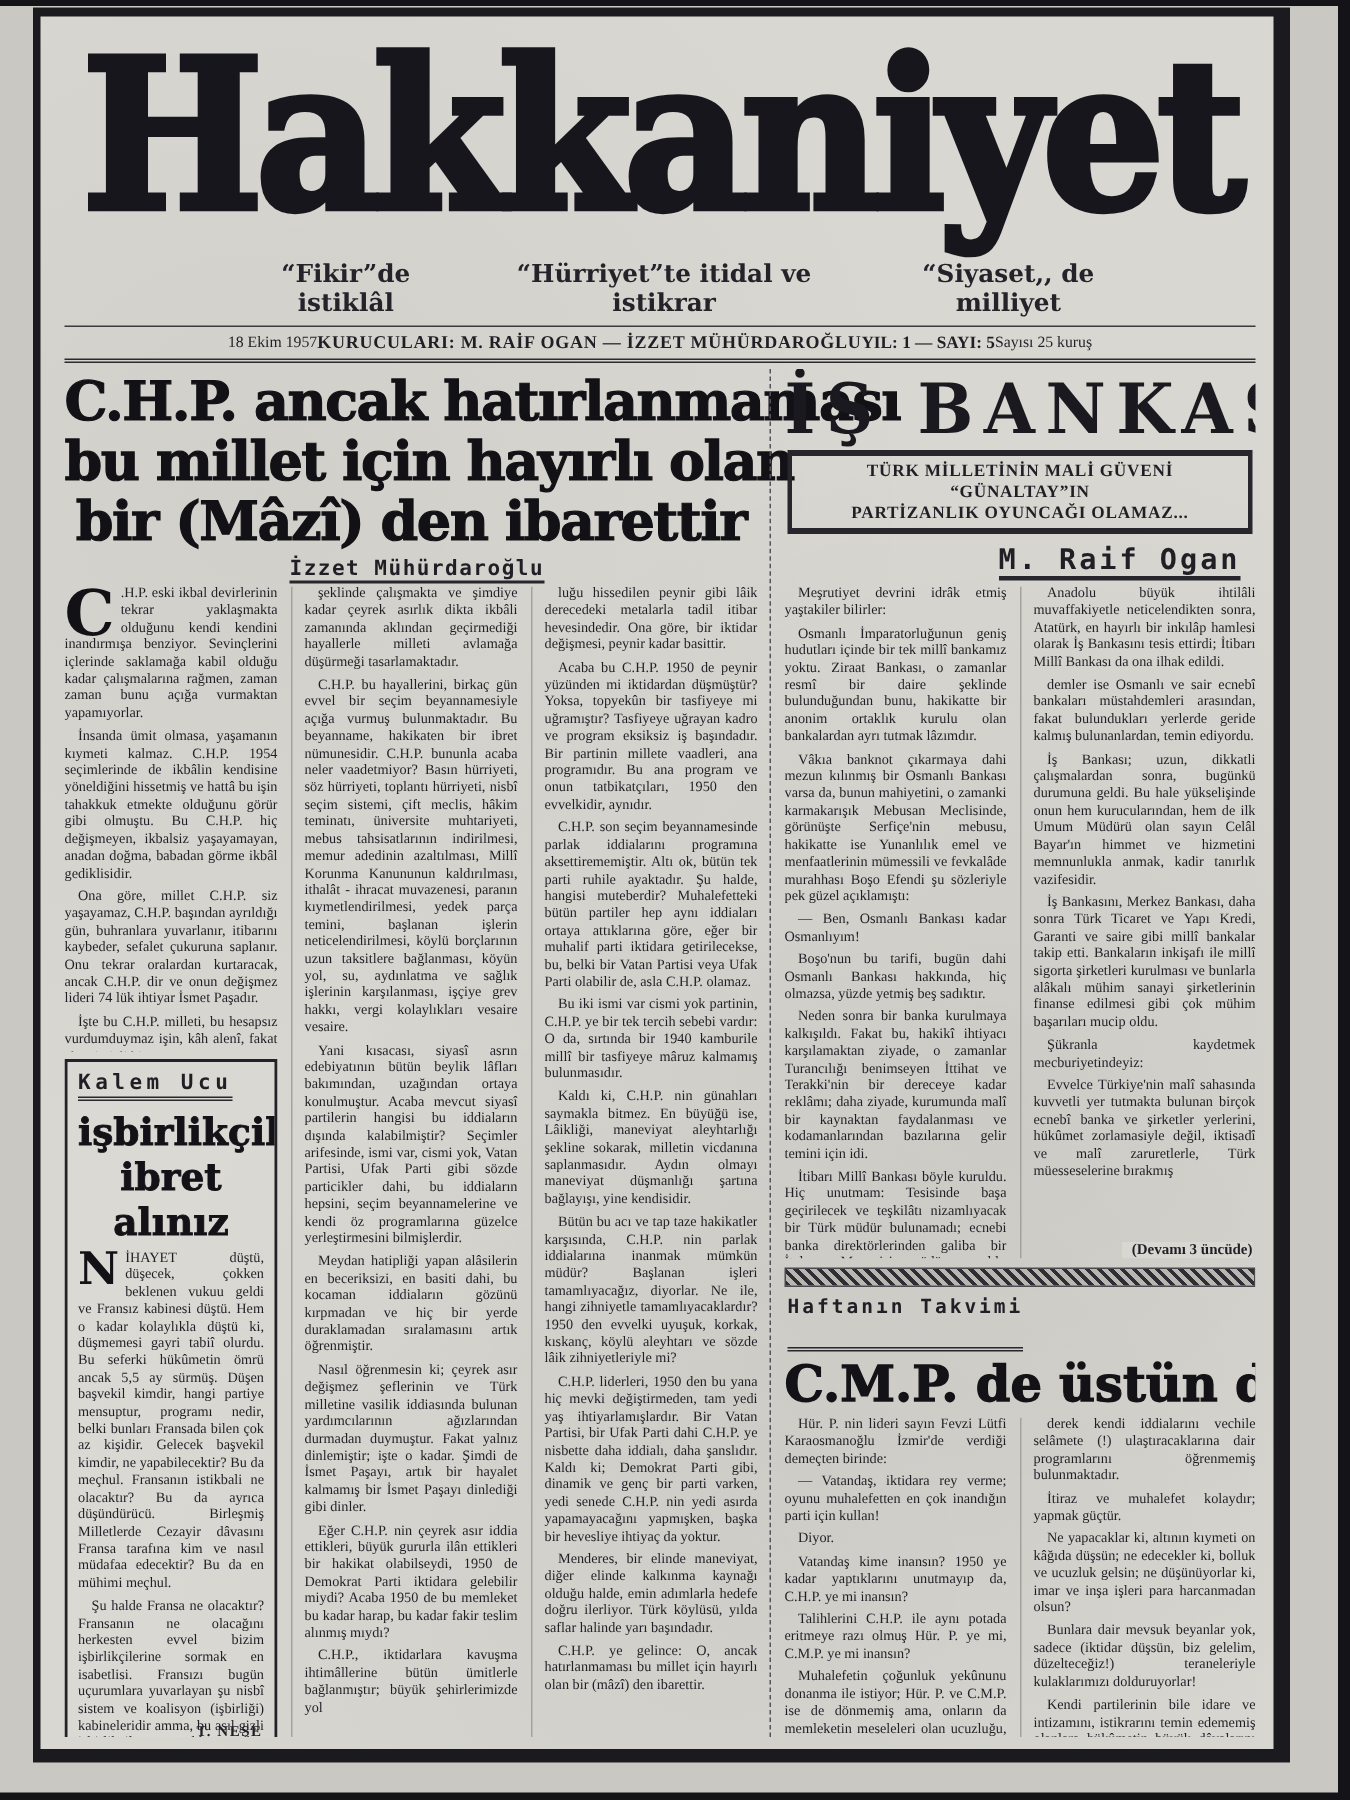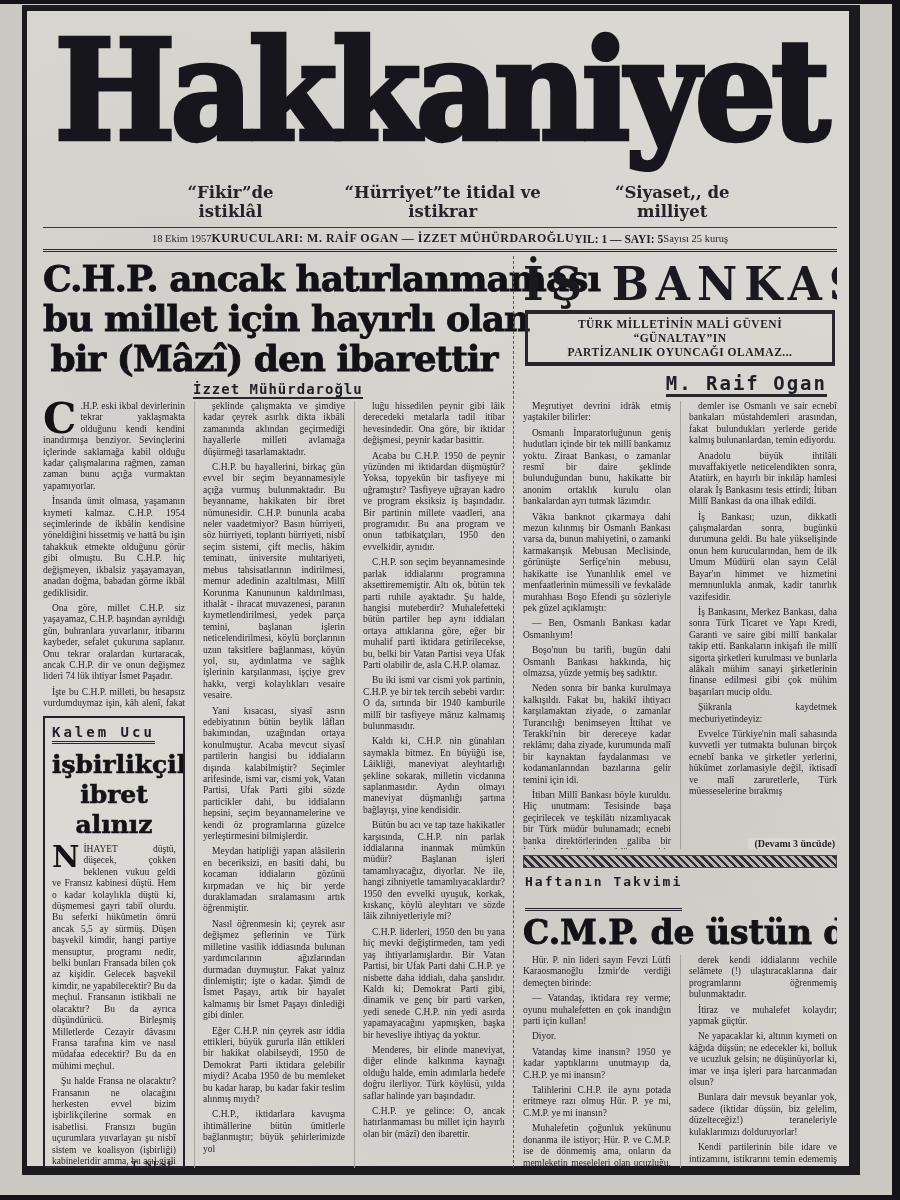--- a/index.html
+++ b/index.html
@@ -27,21 +27,21 @@
   .masthead h1{
     margin:8px 0 0 0;
     font-family:"DejaVu Serif",serif;font-weight:bold;
     font-size:128px;line-height:122px;letter-spacing:-5px;
     color:#17161c;-webkit-text-stroke:4px #17161c;
     transform:scaleY(1.08);transform-origin:top center;
     white-space:nowrap;
   }
   .slogans{
     display:flex;justify-content:space-between;
-    margin:36px 70px 0 110px;
+    margin:26px 70px 0 110px;
     font-weight:bold;font-size:16.5px;font-family:"DejaVu Serif",serif;
     color:#24232a;
   }
   .inforow{
     display:flex;align-items:center;justify-content:center;
     border-top:1px solid #3a3a40;border-bottom:3px double #2a2a30;
     margin-top:6px;padding:3px 2px;
     font-size:11px;
   }
   .inforow .founders{font-weight:bold;font-size:12px;letter-spacing:0.5px;}
@@ -243,22 +243,22 @@
             <p class="para">Meşrutiyet devrini idrâk etmiş yaştakiler bilirler:</p>
             <p class="para">Osmanlı İmparatorluğunun geniş hudutları içinde bir tek millî bankamız yoktu. Ziraat Bankası, o zamanlar resmî bir daire şeklinde bulunduğundan bunu, hakikatte bir anonim ortaklık kurulu olan bankalardan ayrı tutmak lâzımdır.</p>
             <p class="para">Vâkıa banknot çıkarmaya dahi mezun kılınmış bir Osmanlı Bankası varsa da, bunun mahiyetini, o zamanki karmakarışık Mebusan Meclisinde, görünüşte Serfiçe'nin mebusu, hakikatte ise Yunanlılık emel ve menfaatlerinin mümessili ve fevkalâde murahhası Boşo Efendi şu sözleriyle pek güzel açıklamıştı:</p>
             <p class="para">— Ben, Osmanlı Bankası kadar Osmanlıyım!</p>
             <p class="para">Boşo'nun bu tarifi, bugün dahi Osmanlı Bankası hakkında, hiç olmazsa, yüzde yetmiş beş sadıktır.</p>
             <p class="para">Neden sonra bir banka kurulmaya kalkışıldı. Fakat bu, hakikî ihtiyacı karşılamaktan ziyade, o zamanlar Turancılığı benimseyen İttihat ve Terakki'nin bir dereceye kadar reklâmı; daha ziyade, kurumunda malî bir kaynaktan faydalanması ve kodamanlarından bazılarına gelir temini için idi.</p>
             <p class="para">İtibarı Millî Bankası böyle kuruldu. Hiç unutmam: Tesisinde başa geçirilecek ve teşkilâtı nizamlıyacak bir Türk müdür bulunamadı; ecnebi banka direktörlerinden galiba bir İtalyan Musevisi müdür yapıldı; memurlar ve müstah</p>
           </div>
         <div class="col">
           <div>
+              <p class="para">Anadolu büyük ihtilâli muvaffakiyetle neticelendikten sonra, Atatürk, en hayırlı bir inkılâp hamlesi olarak İş Bankasını tesis ettirdi; İtibarı Millî Bankası da ona ilhak edildi.</p>
               <p class="para">demler ise Osmanlı ve sair ecnebî bankaları müstahdemleri arasından, fakat bulundukları yerlerde geride kalmış bulunanlardan, temin ediyordu.</p>
-              <p class="para">Anadolu büyük ihtilâli muvaffakiyetle neticelendikten sonra, Atatürk, en hayırlı bir inkılâp hamlesi olarak İş Bankasını tesis ettirdi; İtibarı Millî Bankası da ona ilhak edildi.</p>
               <p class="para">İş Bankası; uzun, dikkatli çalışmalardan sonra, bugünkü durumuna geldi. Bu hale yükselişinde onun hem kurucularından, hem de ilk Umum Müdürü olan sayın Celâl Bayar'ın himmet ve hizmetini memnunlukla anmak, kadir tanırlık vazifesidir.</p>
               <p class="para">İş Bankasını, Merkez Bankası, daha sonra Türk Ticaret ve Yapı Kredi, Garanti ve saire gibi millî bankalar takip etti. Bankaların inkişafı ile millî sigorta şirketleri kurulması ve bunlarla alâkalı mühim sanayi şirketlerinin finanse edilmesi gibi çok mühim başarıları mucip oldu.</p>
               <p class="para">Şükranla kaydetmek mecburiyetindeyiz:</p>
               <p class="para">Evvelce Türkiye'nin malî sahasında kuvvetli yer tutmakta bulunan birçok ecnebî banka ve şirketler yerlerini, hükûmet zorlamasiyle değil, iktisadî ve malî zaruretlerle, Türk müesseselerine bırakmış</p>
             </div>
           <span class="cont">(Devamı 3 üncüde)</span>
         </div>
       </div>
 
       <div class="hatch"></div>

